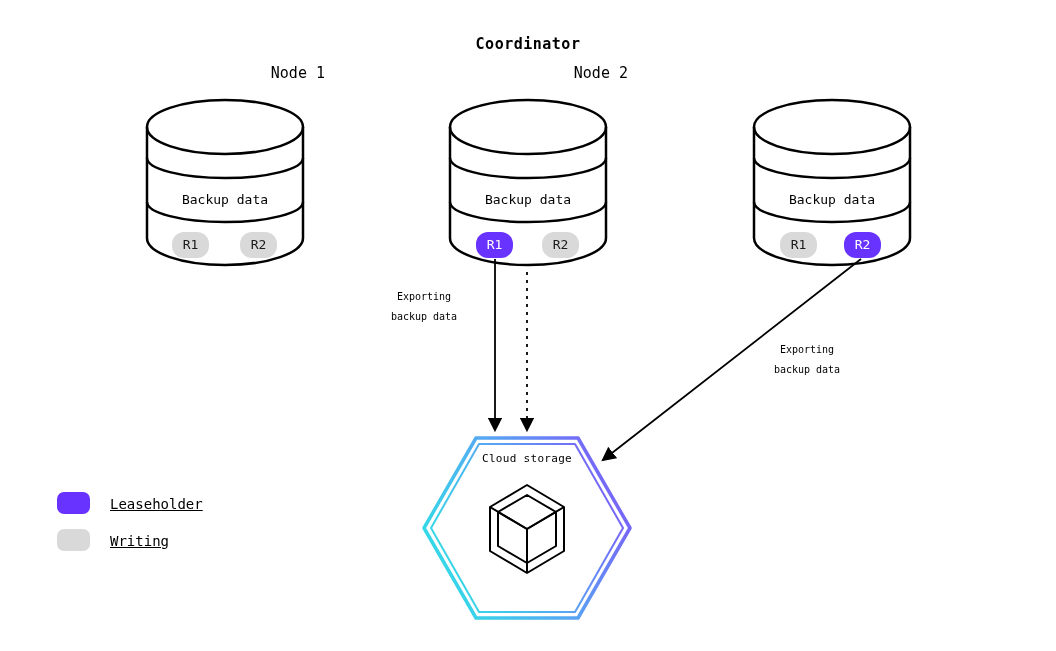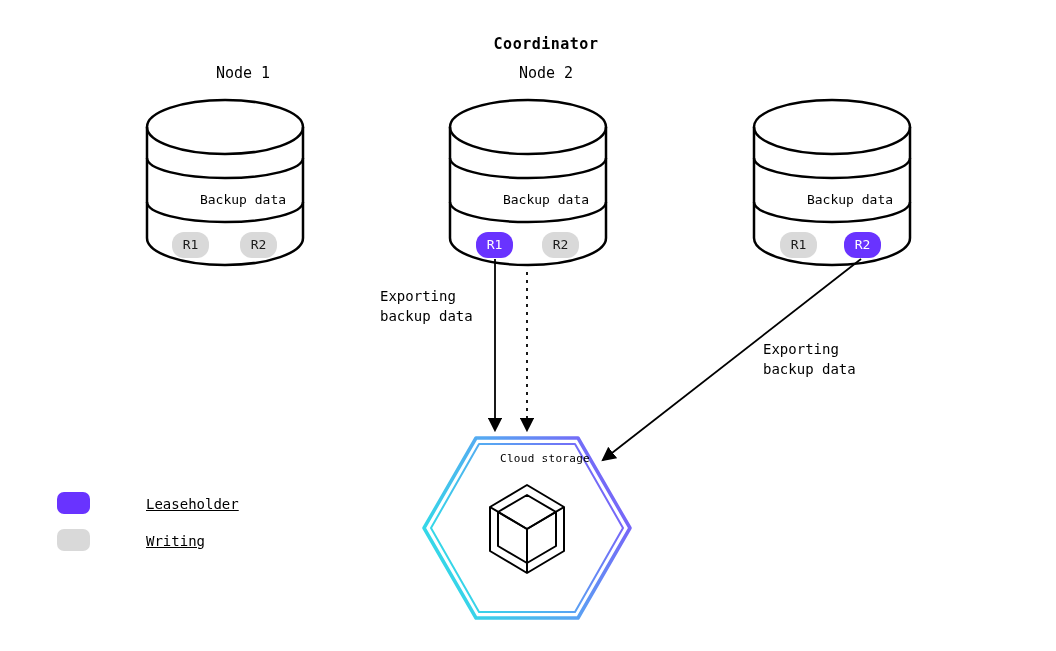--- a/index.html
+++ b/index.html
@@ -3,31 +3,31 @@
 <meta charset="utf-8">
 <style>
   * { margin:0; padding:0; box-sizing:border-box; }
   html,body { background:#ffffff; }
   body {
     font-family:"DejaVu Sans Mono","Liberation Mono",monospace;
     color:#000;
   }
   .canvas { position:relative; width:1056px; height:651px; background:#fff; overflow:hidden; }
   .layer { position:absolute; left:0; top:0; }
-  .abs { position:absolute;padding-left:36px; }
+  .abs { position:absolute; }
   .title { left:0; top:35px; width:1056px; text-align:center; font-size:15px; font-weight:700; letter-spacing:.5px; }
-  .node-label { top:64px; width:200px; text-align:center; font-size:15px; }
+  .node-label { top:64px; width:200px; text-align:right; font-size:15px; }
   .layer-label { top:192px; width:180px; text-align:center; font-size:13px; }
   .badge {
     position:absolute; top:232px; width:37px; height:26px; border-radius:12px;
     font-size:13px; line-height:26px; text-align:center;
   }
   .badge.replica { background:#d9d9d9; color:#1a1a1a; }
   .badge.leaseholder { background:#6933ff; color:#ffffff; }
-  .arrow-label { font-size:14px; line-height:19.5px; text-align:left; }
+  .arrow-label { font-size:10px; line-height:19.5px; text-align:center; }
   .cloud-label { left:427px; top:452px; width:200px; text-align:center; font-size:11px; font-weight:400; letter-spacing:.3px; }
   .legend-swatch { position:absolute; left:57px; width:33px; height:22px; border-radius:7px; }
   .legend-swatch.leaseholder { background:#6933ff; }
   .legend-swatch.replica { background:#d9d9d9; }
   .legend-label { left:110px; font-size:14px;text-decoration:underline; }
 </style>
 </head>
 <body>
 
 <div class="canvas">

